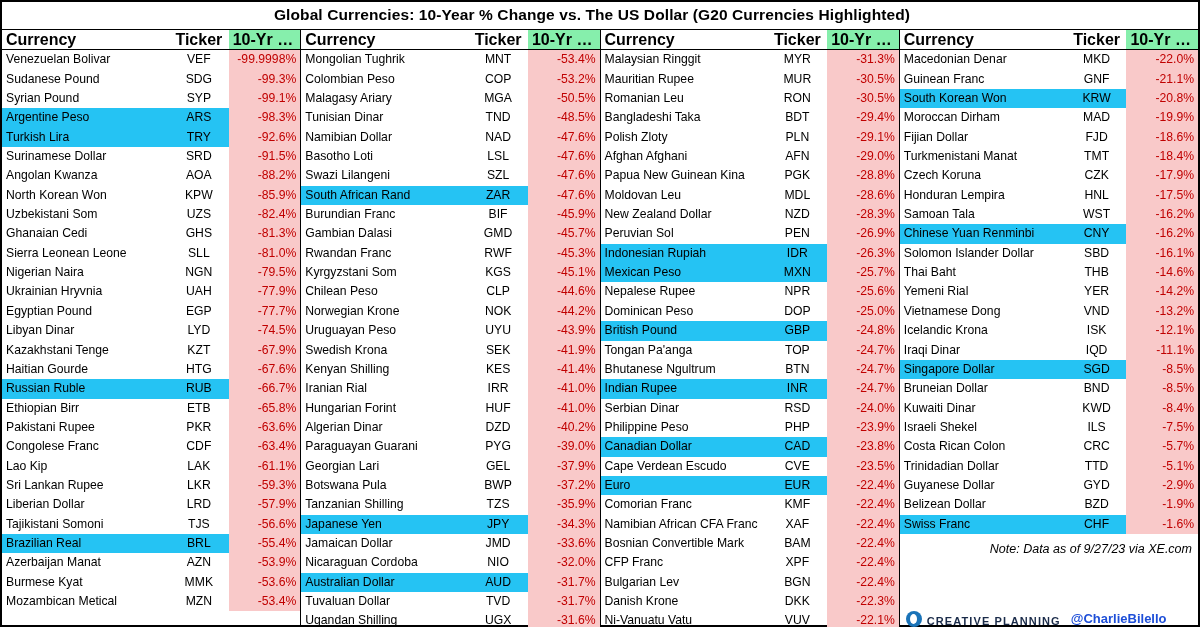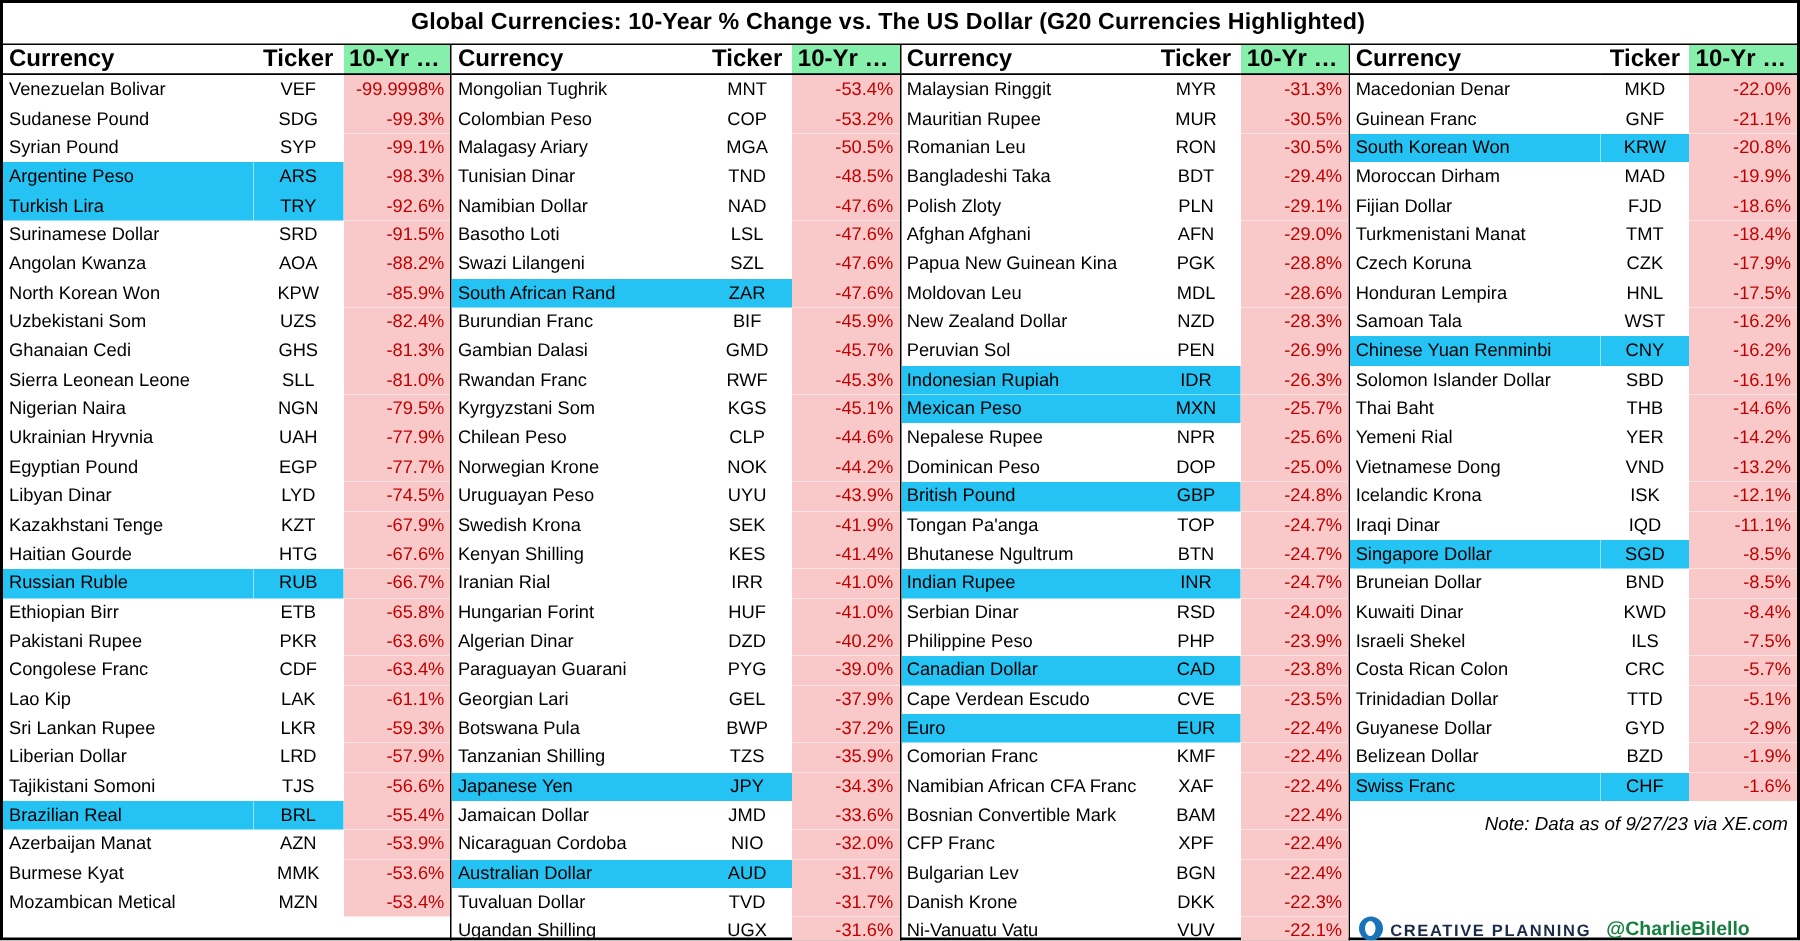--- a/index.html
+++ b/index.html
@@ -86,21 +86,21 @@
     background:#1a73b8;
     position:relative;
     flex:none;
   }
   .cp-mark:after{
     content:"";position:absolute;left:4px;top:3px;
     width:7px;height:10px;border-radius:50%;
     background:#fff;
   }
   .handle{
-    font-size:13px;font-weight:bold;color:#15803d;
+    font-size:13px;font-weight:bold;color:#1d4ed8;
   }
   .col4-body{display:flex;flex-direction:column;height:100%;}
 </style>
 </head>
 <body>
 
 <div id="wrap">
 
   <div id="title">Global Currencies: 10-Year % Change vs. The US Dollar (G20 Currencies Highlighted)</div>
 

